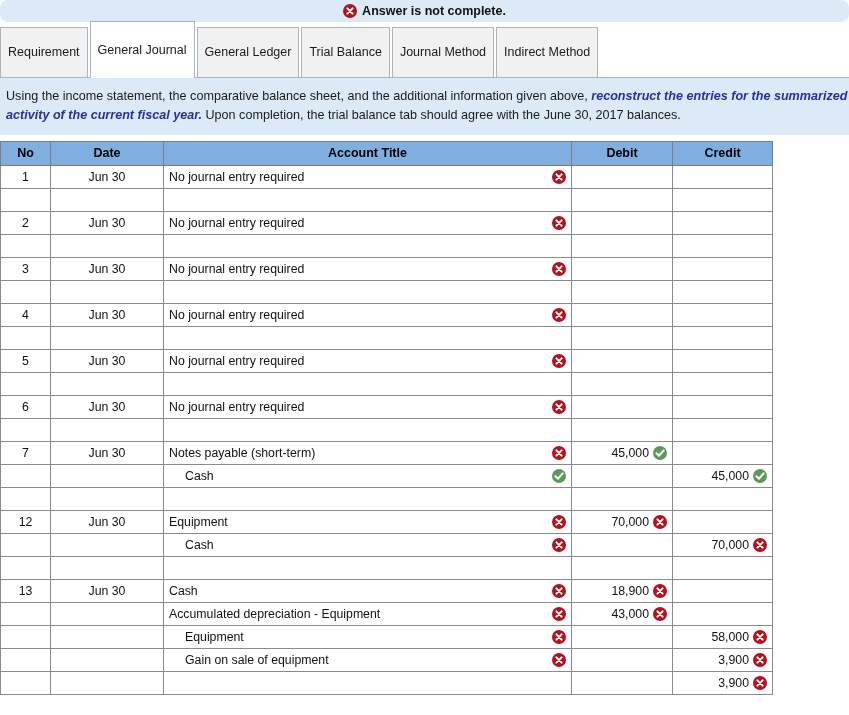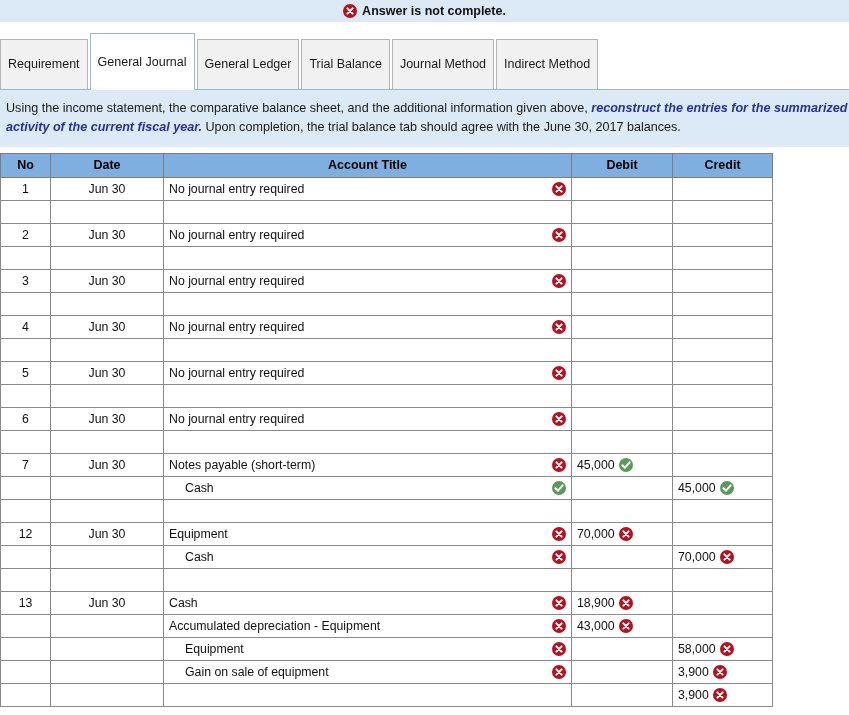--- a/index.html
+++ b/index.html
@@ -15,38 +15,39 @@
   .banner {
     height: 22px;
     background: #dce9f7;
     display: flex;
     align-items: center;
     justify-content: center;
     gap: 5px;
     font-size: 12.5px;
     font-weight: bold;
     color: #111;
+    border-radius: 8px;
   }
 
   
   .ico {
     display: inline-block;
     width: 14px; height: 14px;
     border-radius: 50%;
     position: relative;
     flex: 0 0 auto;
     vertical-align: middle;
   }
   .ico-x  { background: #b3121f; }
   .ico-ok { background: #5c9a5c; }
   .ico svg { position: absolute; left: 0; top: 0; }
 
   
   .tabstrip {
-    height: 68px;
+    height: 56px;
     background: #ffffff;
     display: flex;
     align-items: flex-end;
     border-bottom: 1px solid #9db7cf;
     position: relative;
   }
   .tab {
     height: 50px;
     margin-right: 2px;
     border: 1px solid #b4b4b4;
@@ -120,21 +121,21 @@
 
   td.no      { text-align: center; }
   td.date    { text-align: center; }
   td.amount  { text-align: right; }
 
   .cellflex {
     display: flex;
     align-items: center;
     height: 21px;
   }
-  .cellflex.right { }
+  .cellflex.right { justify-content: flex-end; }
   .cellflex .txt { flex: 1 1 auto; overflow: hidden; text-overflow: ellipsis; }
   .cellflex.right .txt { flex: 0 0 auto; padding-right: 4px; }
   .indent1 .txt { padding-left: 16px; }
 
   td.bg-bad  { background: #fdf3f2; }
   td.bg-good { background: #f5faf4; }
   td.spacer  { background: #ffffff; }
 </style>
 </head>
 <body>

